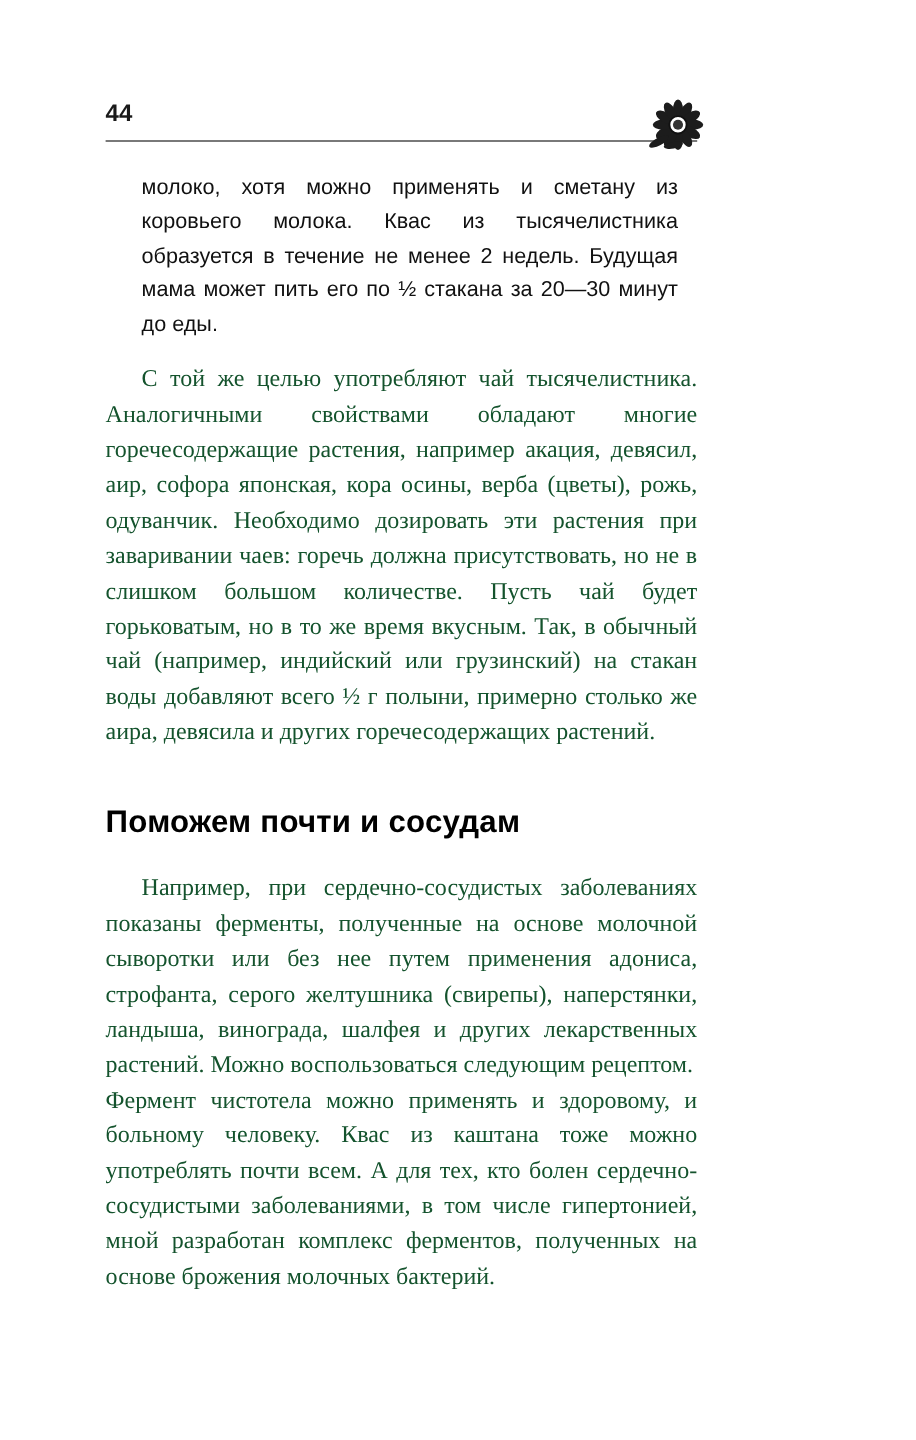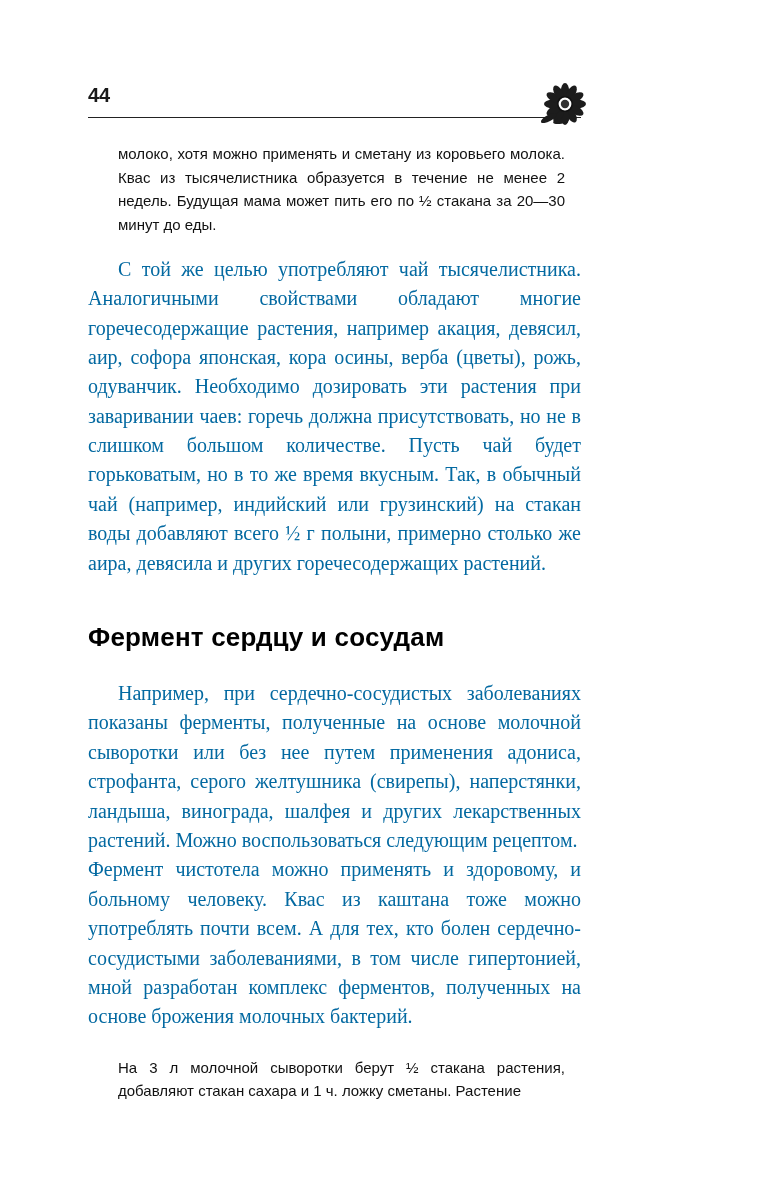--- a/index.html
+++ b/index.html
@@ -40,36 +40,36 @@
   }
   .flower {
     position: absolute;
     right: -12px;
     bottom: -13px;
     line-height: 0;
   }
   
   .note {
     font-family: "Liberation Sans", sans-serif;
-    font-size: 15px;
+    font-size: 18px;
     line-height: 1.58;
     text-align: justify;
     margin: 0 16px 0 30px;
     color: #111;
   }
   .note-top { margin-top: 24px; }
   .note-bottom { margin-top: 24px; }
   
   .body-para {
     font-family: "Liberation Serif", serif;
     font-size: 20px;
     line-height: 1.47;
     text-align: justify;
     margin: 0;
-    color: #0369a1;
+    color: #14532d;
     hyphens: auto;
   }
   .body-para.indent { text-indent: 30px; }
   .para-first { margin-top: 18px; }
   
   .section-heading {
     font-family: "Liberation Sans", sans-serif;
     font-size: 26px;
     font-weight: 700;
     color: #000;
@@ -111,21 +111,20 @@
           </g>
         </svg>
       </span>
     </div>
   </header>
 
   <div class="note note-top">молоко, хотя можно применять и сметану из коровьего молока. Квас из тысячелистника образуется в течение не менее 2 недель. Будущая мама может пить его по ½ стакана за 20—30 минут до еды.</div>
 
   <p class="body-para indent para-first">С той же целью употребляют чай тысячелистника. Аналогичными свойствами обладают многие горечесодержащие растения, например акация, девясил, аир, софора японская, кора осины, верба (цветы), рожь, одуванчик. Необходимо дозировать эти растения при заваривании чаев: горечь должна присутствовать, но не в слишком большом количестве. Пусть чай будет горьковатым, но в то же время вкусным. Так, в обычный чай (например, индийский или грузинский) на стакан воды добавляют всего ½ г полыни, примерно столько же аира, девясила и других горечесодержащих растений.</p>
 
-  <h2 class="section-heading">Фермент сердцу и сосудам</h2>
+  <h2 class="section-heading">Поможем почти и сосудам</h2>
 
   <p class="body-para indent">Например, при сердечно-сосудистых заболеваниях показаны ферменты, полученные на основе молочной сыворотки или без нее путем применения адониса, строфанта, серого желтушника (свирепы), наперстянки, ландыша, винограда, шалфея и других лекарственных растений. Можно воспользоваться следующим рецептом.</p>
 
   <p class="body-para">Фермент чистотела можно применять и здоровому, и больному человеку. Квас из каштана тоже можно употреблять почти всем. А для тех, кто болен сердечно-сосудистыми заболеваниями, в том числе гипертонией, мной разработан комплекс ферментов, полученных на основе брожения молочных бактерий.</p>
 
-  <div class="note note-bottom">На 3 л молочной сыворотки берут ½ стакана растения, добавляют стакан сахара и 1 ч. ложку сметаны. Растение</div>
 
 </div>
 
 </body></html>

